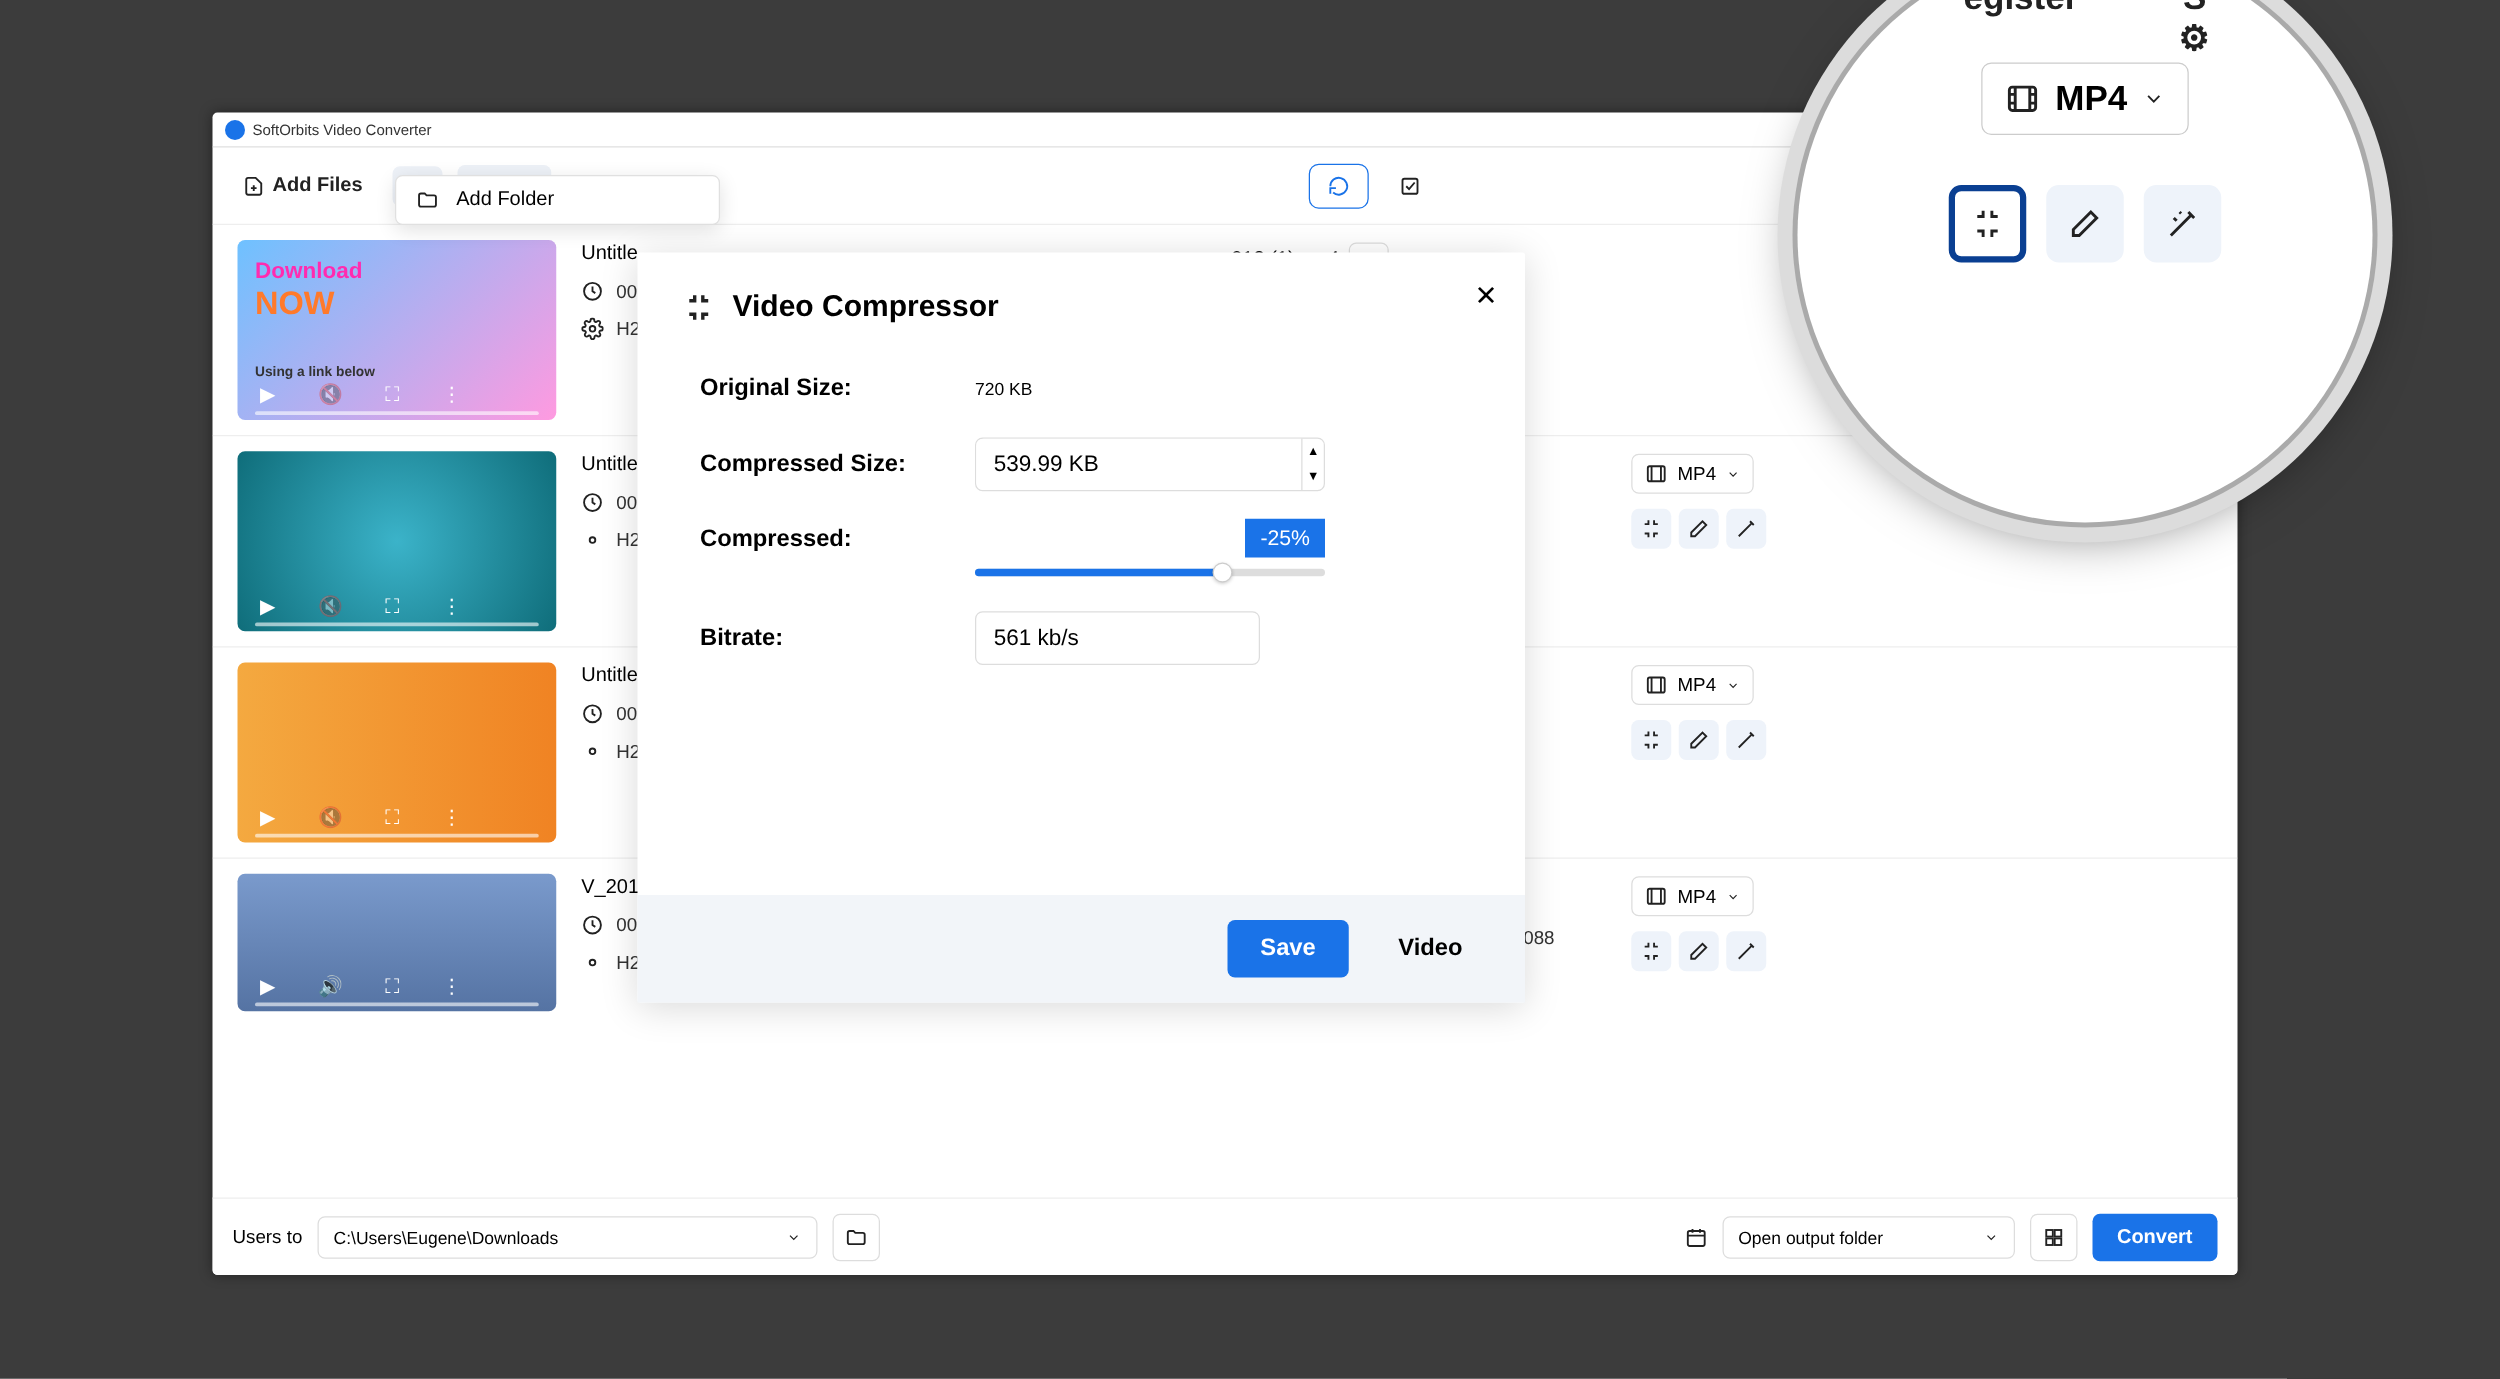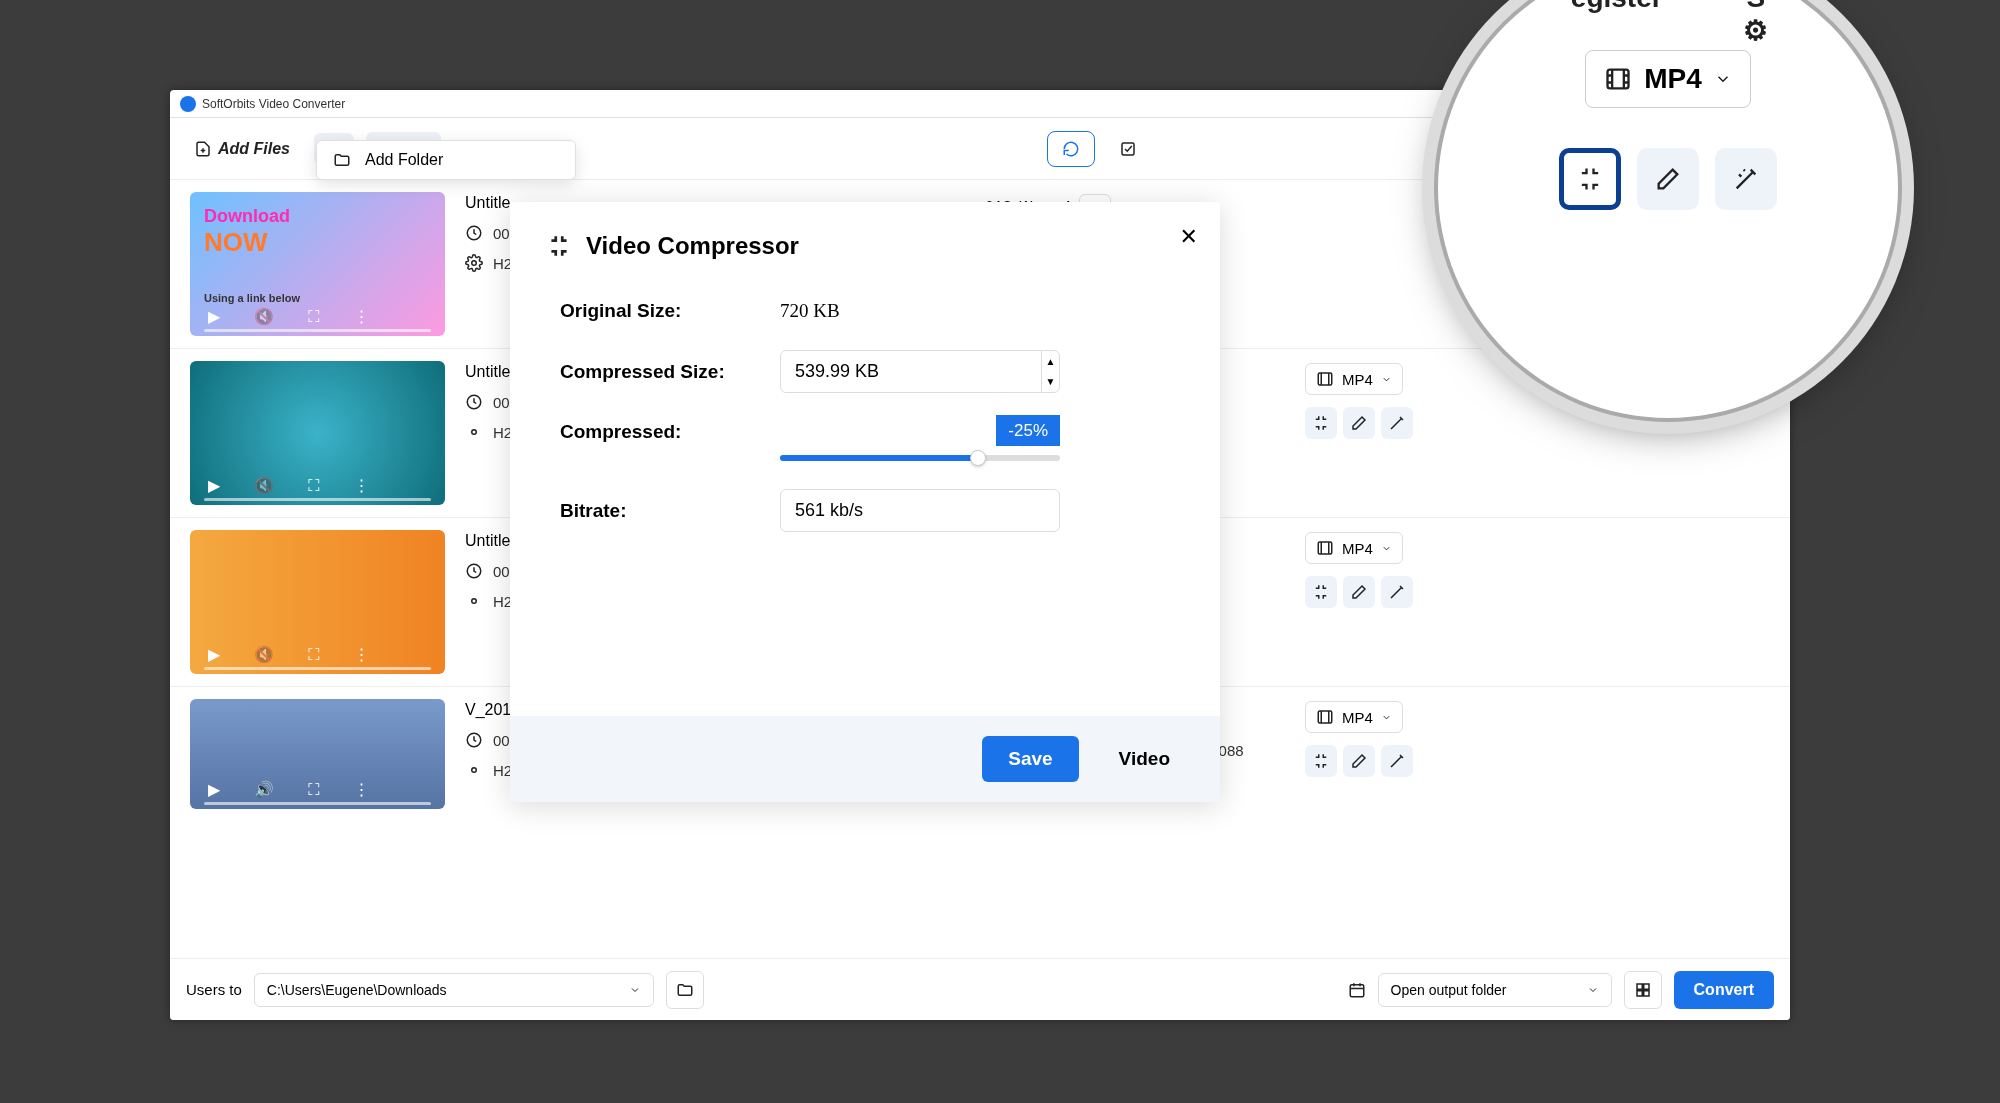--- a/index.html
+++ b/index.html
@@ -6,21 +6,21 @@
 body { background: #3c3c3c; display:flex; align-items:center; justify-content:center; height:100vh;}
 .stage { position:relative; width:2000px; height:1103px; }
 .window { position:absolute; left:170px; top:90px; width:1620px; height:930px; background:#fff; border-radius:4px; box-shadow:0 0 10px rgba(0,0,0,.4); overflow:hidden;}
 .titlebar { height:28px; display:flex; align-items:center; padding:0 10px; border-bottom:1px solid #e0e0e0;}
 .titlebar .appicon { width:16px; height:16px; background:#1a73e8; border-radius:50%; margin-right:6px;}
 .titlebar .apptitle { font-size:12px; color:#333; flex:1;}
 .winbtns { display:flex; gap:20px; font-size:14px; color:#555;}
 .toolbar { height:62px; display:flex; align-items:center; padding:0 12px; gap:12px; border-bottom:1px solid #eee;}
 .btn { display:inline-flex; align-items:center; gap:6px; padding:8px 12px; border-radius:6px; font-size:16px; font-weight:600; cursor:pointer; color:#222;}
 .btn-light { background:#edf1f7; }
-.btn-ghost { background:transparent;font-style:italic;}
+.btn-ghost { background:transparent;}
 .btn-bordered { background:#fff; border:1.5px solid #1a73e8; border-radius:8px; padding:8px 14px;}
 .filelist { position:relative; height:780px; overflow:hidden;}
 .row { display:flex; align-items:flex-start; padding:12px 20px; gap:20px; border-bottom:1px solid #eee;}
 .thumb { width:255px; height:144px; border-radius:6px; position:relative; overflow:hidden; }
 .thumb .controls { position:absolute; bottom:10px; left:0; right:0; display:flex; align-items:center; gap:34px; padding:0 18px; color:#fff;}
 .thumb .bar { position:absolute; bottom:4px; left:14px; right:14px; height:3px; background:rgba(255,255,255,.6); border-radius:2px;}
 .th1 { background:linear-gradient(135deg,#6ec1ff,#ff9ae0);}
 .th2 { background:radial-gradient(circle,#3bb3c9 0%,#0f6d7a 100%);}
 .th3 { background:linear-gradient(90deg,#f4a940,#f08323);}
 .th4 { background:linear-gradient(#7a9acc,#5573a3);}
@@ -44,30 +44,30 @@
 .openfolder { border:1px solid #ddd; border-radius:6px; padding:8px 12px; font-size:14px; display:flex; align-items:center; gap:80px;text-align:center;}
 .convertbtn { background:#1a73e8; color:#fff; font-weight:600; padding:10px 20px; border-radius:6px; font-size:16px;}
 .sqbtn { width:38px; height:38px; border:1px solid #ddd; border-radius:6px; display:flex; align-items:center; justify-content:center;}
 
 .dialog { position:absolute; left:510px; top:202px; width:710px; height:600px; background:#fff; box-shadow:0 4px 30px rgba(0,0,0,.15); border-radius:2px; z-index:20; display:flex; flex-direction:column;}
 .dlg-head { display:flex; align-items:center; padding:30px 36px 10px; gap:14px; font-size:24px; font-weight:700;}
 .dlg-close { position:absolute; top:22px; right:22px; font-size:22px; cursor:pointer;}
 .dlg-body { flex:1; padding:30px 50px;}
 .dlg-row { display:flex; align-items:center; margin-bottom:28px;}
 .dlg-label { width:220px; font-size:19px; font-weight:600;}
-.dlg-val { font-size:19px;font-family:Liberation Serif, serif;}
+.dlg-val { font-size:14px;}
 .spininp { display:flex; align-items:stretch; border:1px solid #ddd; border-radius:6px; width:280px;}
 .spininp input { border:none; padding:10px 14px; font-size:18px; flex:1; outline:none; border-radius:6px 0 0 6px;}
 .spinbtns { display:flex; flex-direction:column; width:28px; border-left:1px solid #ddd;}
 .spinbtns div { flex:1; display:flex; align-items:center; justify-content:center; font-size:10px; cursor:pointer;}
 .pct { background:#1a73e8; color:#fff; padding:6px 12px; font-size:17px; font-weight:500;}
 .slider { position:relative; width:280px; height:6px; background:#ddd; border-radius:3px; margin-top:14px;}
 .slider .fill { position:absolute; left:0; top:0; height:100%; width:70%; background:#1a73e8; border-radius:3px;}
 .slider .knob { position:absolute; left:68%; top:-5px; width:16px; height:16px; background:#fff; border:1px solid #ccc; border-radius:50%; box-shadow:0 1px 3px rgba(0,0,0,.2);}
-.brinp { border:1px solid #ddd; border-radius:6px; width:280px; padding:10px 14px; font-size:18px;}
+.brinp { border:1px solid #ddd; border-radius:6px; width:228px; padding:10px 14px; font-size:18px;}
 .dlg-foot { background:#f2f5f9; padding:20px 50px; display:flex; align-items:center; justify-content:flex-end; gap:40px;}
 .savebtn { background:#1a73e8; color:#fff; font-weight:600; font-size:19px; padding:12px 26px; border-radius:6px;}
 .cancelbtn { font-weight:700; font-size:19px;}
 
 .mag { position:absolute; right:102px; top:-42px; width:460px; height:460px; border-radius:50%; background:#fff; box-shadow:0 0 0 4px #aaa, 0 0 0 16px #dcdcdc, 0 10px 40px rgba(0,0,0,.5); z-index:30; overflow:hidden;}
 .mag-inner { position:absolute; top:24px; left:0; right:0; text-align:center;}
 .mag-top { font-size:28px; font-weight:700; color:#222; margin-bottom:36px;}
 .mag-mid { display:inline-flex; align-items:center; gap:12px; border:1px solid #ccc; border-radius:8px; padding:12px 18px; font-size:28px; font-weight:600;}
 .mag-bot { margin-top:40px; display:flex; justify-content:center; gap:16px;}
 .mag-sq { width:62px; height:62px; background:#eef3fa; border-radius:10px; display:flex; align-items:center; justify-content:center;}

